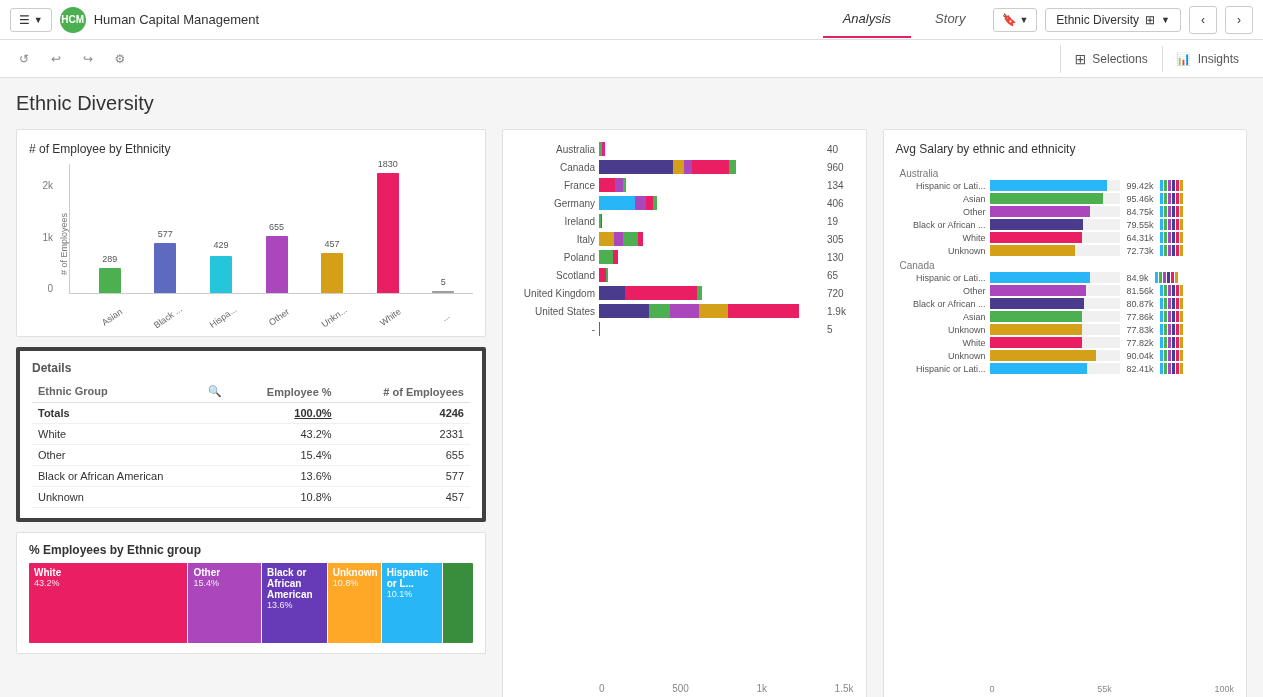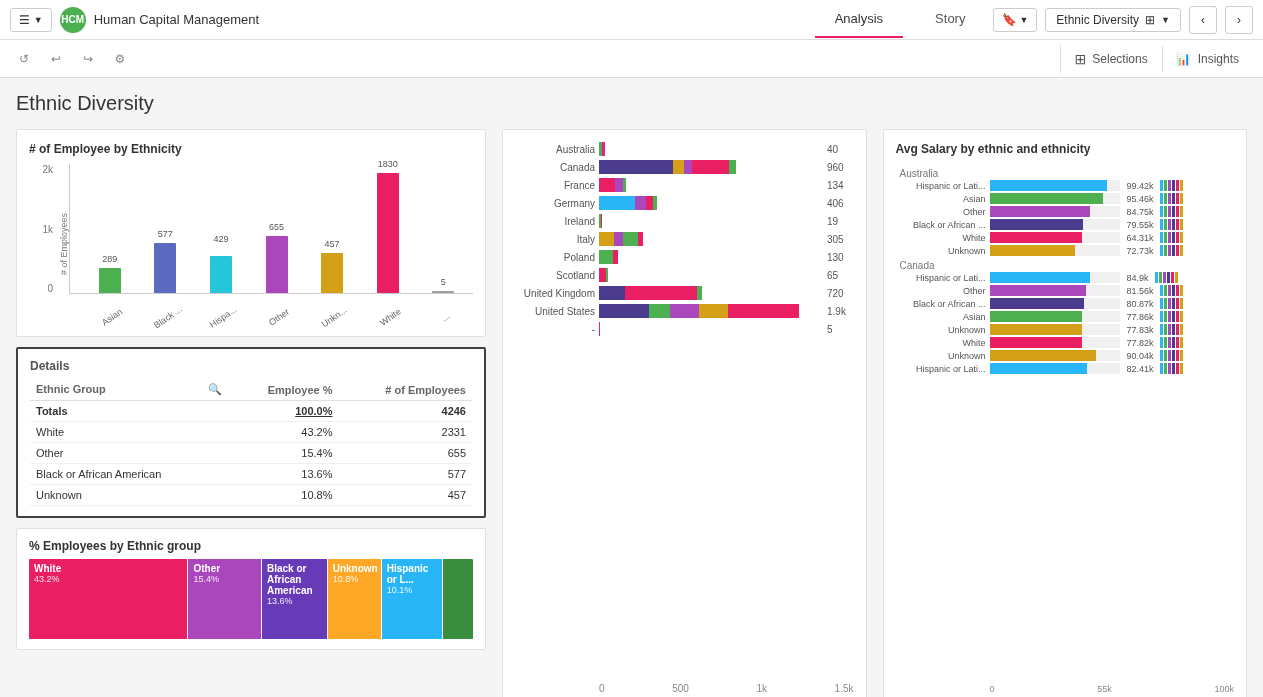--- a/index.html
+++ b/index.html
@@ -7,21 +7,21 @@
 
     
     .top-nav {
       display: flex; align-items: center; height: 40px;
       background: #fff; border-bottom: 1px solid #ddd;
       padding: 0 10px; gap: 8px;
     }
     .nav-hamburger { display:flex; align-items:center; gap:4px; padding:4px 8px; border:1px solid #ccc; border-radius:3px; cursor:pointer; background:#fff; }
     .nav-logo { width:26px; height:26px; border-radius:50%; background:#4CAF50; display:flex; align-items:center; justify-content:center; color:#fff; font-size:10px; font-weight:bold; }
     .nav-title { font-size:13px; font-weight:500; flex:1; }
-    .nav-tabs { display:flex; gap:12px; }
+    .nav-tabs { display:flex; gap:4px;font-style:italic; }
     .nav-tab { padding:10px 20px; font-size:13px; cursor:pointer; border-bottom:2px solid transparent; color:#555; }
     .nav-tab.active { border-bottom:2px solid #e91e63; color:#333; font-weight:500; }
     .nav-right { display:flex; align-items:center; gap:8px; margin-left:auto; }
     .nav-bookmark { display:flex; align-items:center; gap:2px; border:1px solid #ccc; border-radius:3px; padding:4px 8px; cursor:pointer; background:#fff; font-size:12px; }
     .nav-sheet { display:flex; align-items:center; gap:6px; border:1px solid #ccc; border-radius:3px; padding:4px 10px; cursor:pointer; background:#fff; font-size:12px; }
     .nav-arrow { width:28px; height:28px; border:1px solid #ccc; border-radius:3px; display:flex; align-items:center; justify-content:center; cursor:pointer; background:#fff; }
 
     
     .toolbar {
       display:flex; align-items:center; height:38px;
@@ -37,33 +37,33 @@
     .page-title { font-size:20px; font-weight:300; margin-bottom:14px; color:#333; }
 
     
     .charts-row { display:flex; gap:16px; height:100%; }
 
     
     .left-panel { width:470px; flex-shrink:0; display:flex; flex-direction:column; gap:10px; }
 
     
     .chart-section { background:#fff; border:1px solid #e0e0e0; border-radius:2px; padding:12px; }
-    .chart-title { font-size:12px; font-weight:700; margin-bottom:8px; color:#333; }
+    .chart-title { font-size:12px; font-weight:400; margin-bottom:8px; color:#333; }
 
     .bar-chart-area { position:relative; height:160px; }
-    .bar-chart-y-axis { position:absolute; left:0; top:0; bottom:30px; width:28px; display:flex; flex-direction:column; justify-content:space-between; align-items:flex-end; padding-right:4px; font-size:10px; color:#777; }
+    .bar-chart-y-axis { position:absolute; left:0; top:16px; bottom:30px; width:28px; display:flex; flex-direction:column; justify-content:space-between; align-items:flex-end; padding-right:4px; font-size:10px; color:#777; }
     .bar-chart-inner { position:absolute; left:40px; top:0; right:0; bottom:30px; border-left:1px solid #ccc; border-bottom:1px solid #ccc; display:flex; align-items:flex-end; gap:16px; padding:0 10px 0 20px; }
     .bar-group { display:flex; flex-direction:column; align-items:center; gap:2px; flex:1; }
     .bar { border-radius:1px 1px 0 0; min-width:22px; position:relative; }
     .x-labels { position:absolute; bottom:0; left:40px; right:0; display:flex; align-items:flex-start; padding:0 10px 0 20px; gap:16px; }
     .x-label-item { flex:1; text-align:center; }
     .x-label-text { font-size:9px; color:#666; display:inline-block; transform:rotate(-35deg); transform-origin:top center; white-space:nowrap; margin-top:4px; }
 
     
-    .details-section { background:#fff; border:2px solid #404040; border-radius:2px; padding:10px 12px; }
+    .details-section { background:#fff; border:4px solid #404040; border-radius:2px; padding:10px 12px; }
     .details-title { font-size:12px; font-weight:600; margin-bottom:6px; color:#555; }
     .details-table { width:100%; border-collapse:collapse; }
     .details-table th { font-size:11px; color:#666; text-align:left; padding:4px 6px; border-bottom:1px solid #e0e0e0; }
     .details-table th.right { text-align:right; }
     .details-table td { font-size:11px; padding:4px 6px; border-bottom:1px solid #f0f0f0; }
     .details-table td.right { text-align:right; }
     .details-table .total-row td { font-weight:700; }
     .search-icon-th { float:right; color:#888; }
     .underline-val { text-decoration:underline; }
 
@@ -179,21 +179,21 @@
 
           <div class="bar-group" style="display: flex; flex-direction: column; align-items: center; flex: 1 1 0%; position: relative; justify-content: flex-end;">
                 <div style="font-size: 9px; color: rgb(85, 85, 85); margin-bottom: 2px;">289</div>
                 <div class="bar" style="width: 22px; height: 25px; background: rgb(76, 175, 80); border-radius: 1px 1px 0px 0px;"></div>
               </div>
               <div class="bar-group" style="display: flex; flex-direction: column; align-items: center; flex: 1 1 0%; position: relative; justify-content: flex-end;">
                 <div style="font-size: 9px; color: rgb(85, 85, 85); margin-bottom: 2px;">577</div>
                 <div class="bar" style="width: 22px; height: 50px; background: rgb(92, 107, 192); border-radius: 1px 1px 0px 0px;"></div>
               </div>
               <div class="bar-group" style="display: flex; flex-direction: column; align-items: center; flex: 1 1 0%; position: relative; justify-content: flex-end;">
-                <div style="font-size: 9px; color: rgb(85, 85, 85); margin-bottom: 10px;">429</div>
+                <div style="font-size: 9px; color: rgb(85, 85, 85); margin-bottom: 4px;">429</div>
                 <div class="bar" style="width: 22px; height: 37px; background: rgb(38, 198, 218); border-radius: 1px 1px 0px 0px;"></div>
               </div>
               <div class="bar-group" style="display: flex; flex-direction: column; align-items: center; flex: 1 1 0%; position: relative; justify-content: flex-end;">
                 <div style="font-size: 9px; color: rgb(85, 85, 85); margin-bottom: 2px;">655</div>
                 <div class="bar" style="width: 22px; height: 57px; background: rgb(171, 71, 188); border-radius: 1px 1px 0px 0px;"></div>
               </div>
               <div class="bar-group" style="display: flex; flex-direction: column; align-items: center; flex: 1 1 0%; position: relative; justify-content: flex-end;">
                 <div style="font-size: 9px; color: rgb(85, 85, 85); margin-bottom: 2px;">457</div>
                 <div class="bar" style="width: 22px; height: 40px; background: rgb(212, 160, 23); border-radius: 1px 1px 0px 0px;"></div>
               </div>

